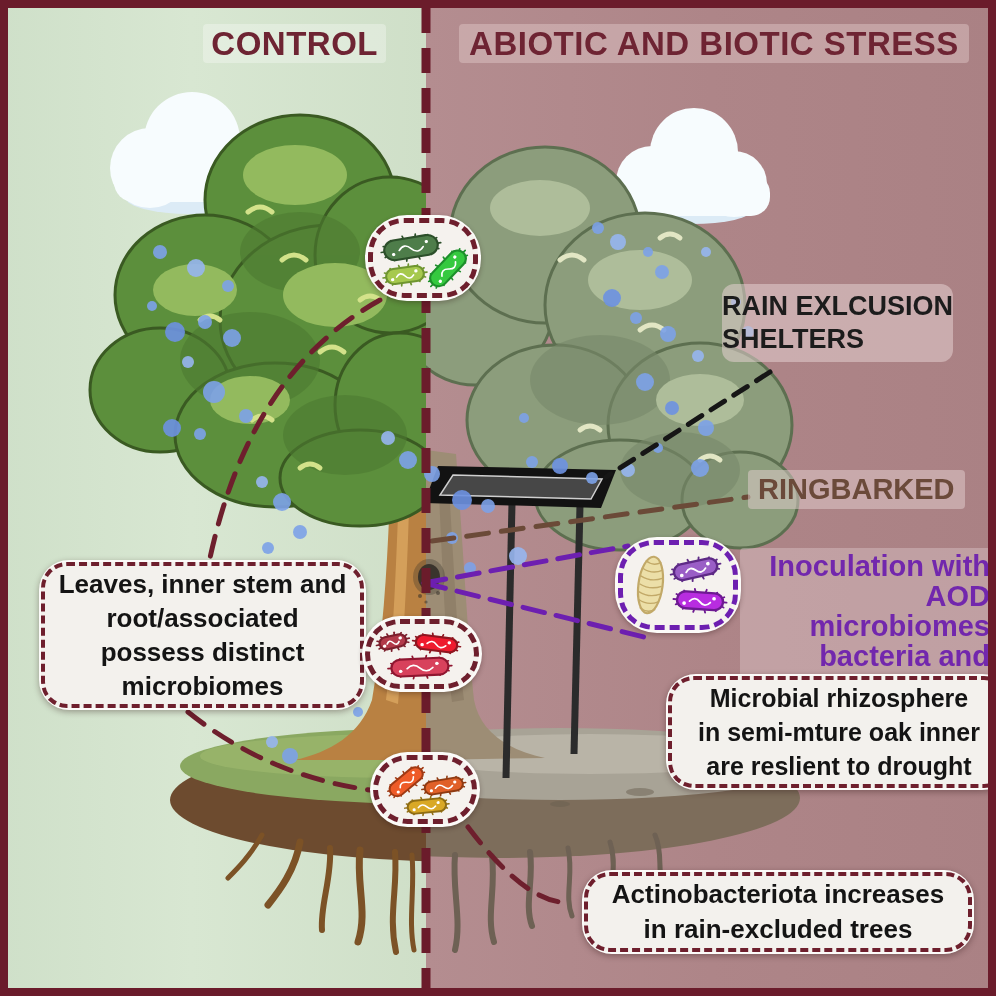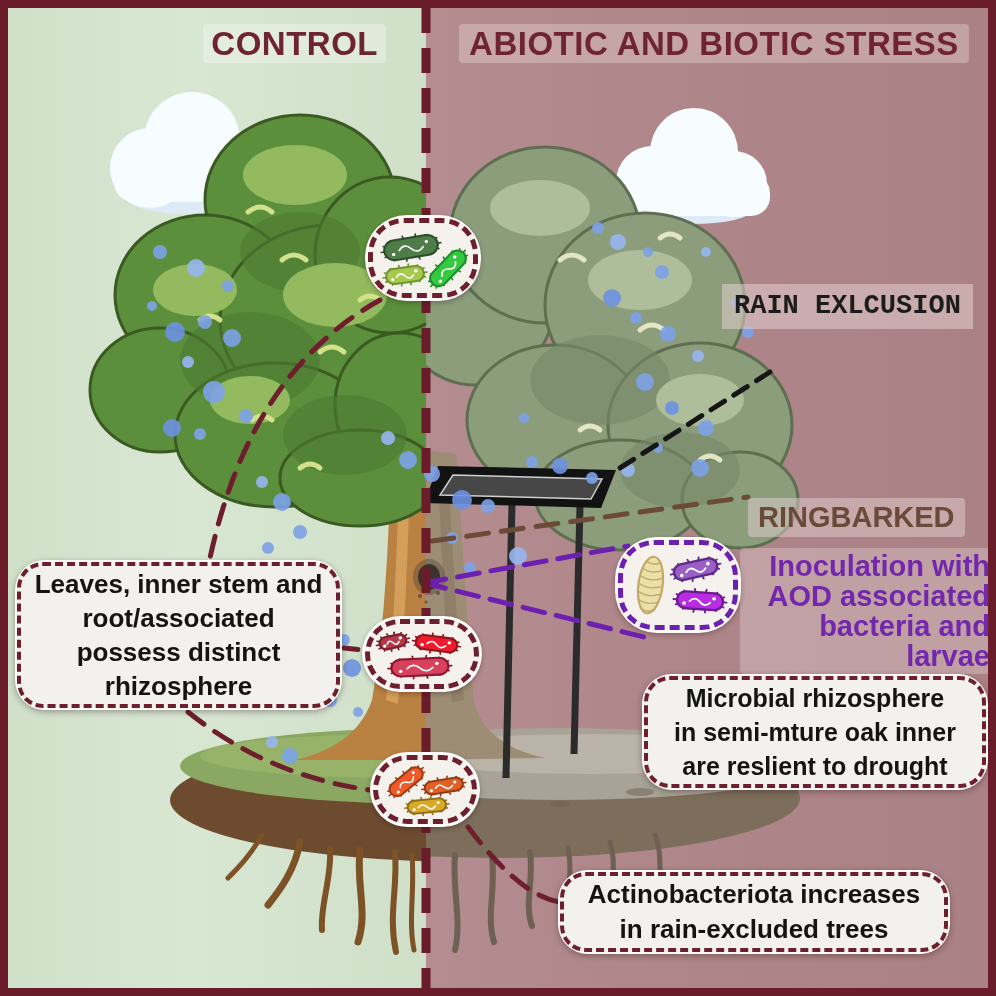--- a/index.html
+++ b/index.html
@@ -8,41 +8,41 @@
   #bg-left{left:0;width:426px;background:linear-gradient(90deg,#cfe0c9 0%,#d8e7d2 45%,#cfdfc8 100%);}
   #bg-right{left:426px;width:570px;background:linear-gradient(90deg,#b48d90 0%,#ae8588 50%,#aa8184 100%);}
   #scene{position:absolute;left:0;top:0;z-index:2;}
   #frame{position:absolute;left:0;top:0;right:0;bottom:0;border:8px solid #6b1c2b;z-index:40;pointer-events:none;}
   .abs{position:absolute;box-sizing:border-box;}
   .title{font-weight:700;font-size:33px;line-height:44px;color:#6e2433;letter-spacing:.5px;z-index:10;}
   #title-left{left:8px;top:22px;width:404px;text-align:right;padding-right:26px;}
   #title-left .hl{background:rgba(255,255,255,0.30);border-radius:4px;padding:1px 8px;}
   #title-right{left:428px;top:22px;width:560px;text-align:center;}
   #title-right .hl{background:rgba(226,201,201,0.45);border-radius:4px;padding:1px 10px;margin-left:12px;}
-  .dashbox{background:#fcfbf9;border-radius:30px;padding:2px;z-index:12;box-shadow:0 2px 6px rgba(40,15,15,.35);}
+  .dashbox{background:#fcfbf9;border-radius:30px;padding:2px;z-index:12;box-shadow:0 2px 6px rgba(40,15,15,.35);margin-left:24px;}
   .dashbox-inner{width:100%;height:100%;border:4px dashed #6e1f2d;border-radius:26px;background:#f3f1ed;
     display:flex;flex-direction:column;justify-content:center;box-sizing:border-box;}
   .boxtext{font-weight:700;color:#141414;text-align:center;}
   #left-box{left:15px;top:560px;width:327px;height:150px;}
   #left-box .boxtext{font-size:26px;line-height:34px;}
   #microbial-box{left:642px;top:674px;width:346px;height:116px;}
   #microbial-box .boxtext{font-size:25px;line-height:34px;}
   #actino-box{left:558px;top:870px;width:392px;height:84px;}
   #actino-box .boxtext{font-size:26px;line-height:35px;}
   .capsule-outer{background:#fcfbf9;border-radius:42px;padding:3px;z-index:12;box-shadow:0 2px 5px rgba(40,15,15,.3);}
   .capsule{width:100%;height:100%;border:5px dashed #6e1f2d;border-radius:36px;background:#f5f2ee;box-sizing:border-box;overflow:hidden;}
   .capsule .caps-svg, .capsule svg{width:100%;height:100%;display:block;}
   #capsule-leaf{left:365px;top:215px;width:116px;height:86px;}
   #capsule-stem{left:362px;top:616px;width:120px;height:76px;}
   #capsule-root{left:370px;top:752px;width:110px;height:75px;}
   #capsule-inoculation{left:615px;top:537px;width:126px;height:96px;}
   #rain-shelters-label{left:722px;top:284px;width:268px;z-index:10;font-weight:700;font-size:27px;line-height:33px;
     color:#1c1c1c;}
-  #rain-shelters-label .hl{display:inline-block;background:rgba(228,208,207,0.55);border-radius:0;padding:6px 12px;font-family:Liberation Mono, monospace;}
-  #ringbarked-label{left:748px;top:470px;z-index:10;font-weight:700;font-size:29px;color:#6b4a3a;margin-top:28px;}
+  #rain-shelters-label .hl{display:inline-block;background:rgba(228,208,207,0.55);border-radius:12px;padding:6px 0;}
+  #ringbarked-label{left:748px;top:470px;z-index:10;font-weight:700;font-size:29px;color:#6b4a3a;}
   #ringbarked-label .hl{display:inline-block;background:rgba(228,208,207,0.5);border-radius:4px;padding:3px 10px;}
   #inoculation-label{left:740px;top:548px;width:254px;z-index:10;font-weight:700;font-size:29px;line-height:30px;
     color:#7227ad;text-align:right;}
   #inoculation-label .hl{background:rgba(226,206,208,0.40);border-radius:4px;padding:3px 4px;display:block;}
 </style>
 </head>
 <body>
 
 <div id="stage">
 
@@ -255,39 +255,40 @@
   <div id="title-left" class="abs title">
     <span class="hl">CONTROL</span>
   </div>
   <div id="title-right" class="abs title">
     <span class="hl">ABIOTIC AND BIOTIC STRESS</span>
   </div>
 
   <div id="rain-shelters-label" class="abs">
     <div class="hl">
       <div>RAIN EXLCUSION</div>
+      <div>SHELTERS</div>
     </div>
   </div>
   <div id="ringbarked-label" class="abs">
     <span class="hl">RINGBARKED</span>
   </div>
   <div id="inoculation-label" class="abs">
     <div class="hl">
       <div>Inoculation with</div>
-      <div>AOD associated</div>
+      <div>AOD microbiomes</div>
       <div>bacteria and larvae</div>
     </div>
   </div>
 
   <div id="left-box" class="abs dashbox">
     <div class="dashbox-inner">
       <div class="boxtext">Leaves, inner stem and</div>
       <div class="boxtext">root/associated</div>
       <div class="boxtext">possess distinct</div>
-      <div class="boxtext">rhizosphere</div>
+      <div class="boxtext">microbiomes</div>
     </div>
   </div>
   <div id="microbial-box" class="abs dashbox">
     <div class="dashbox-inner">
       <div class="boxtext">Microbial rhizosphere</div>
       <div class="boxtext">in semi-mture oak inner</div>
       <div class="boxtext">are reslient to drought</div>
     </div>
   </div>
   <div id="actino-box" class="abs dashbox">

